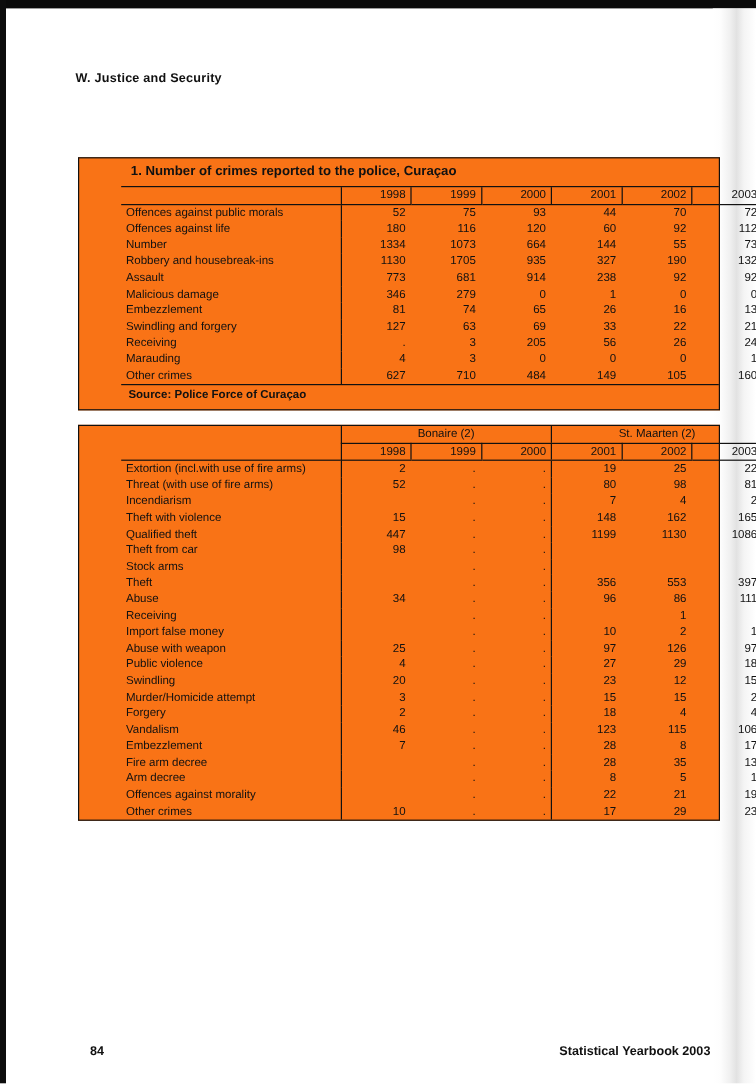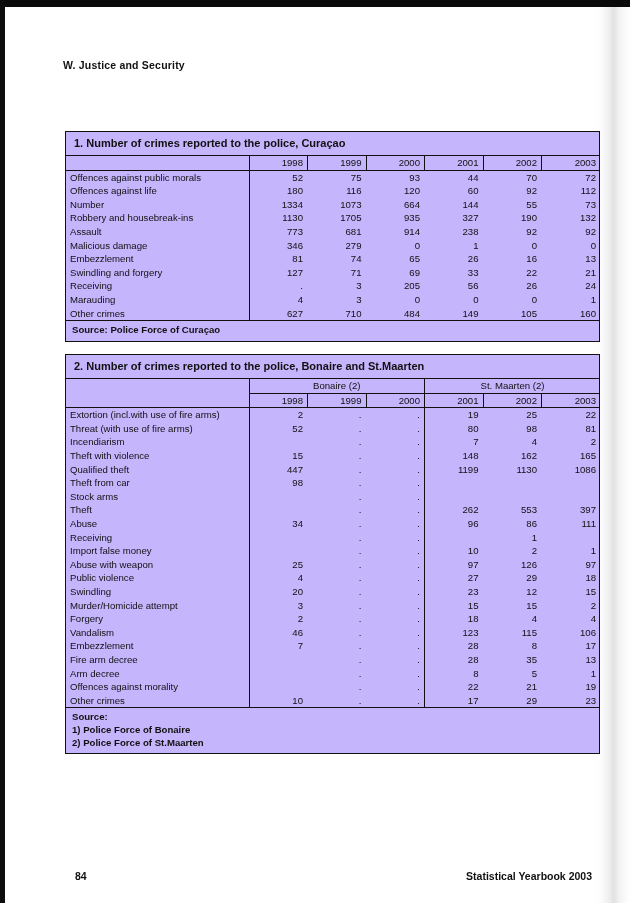--- a/index.html
+++ b/index.html
@@ -35,21 +35,22 @@
 
   #section-heading {
     position:absolute; left:58px; top:52px;
     font-size:10.5px; font-weight:bold; color:#111;
     letter-spacing:0.2px;
   }
 
   .tbl-block {
     position:absolute;
     border:1.5px solid #111;
-    background:#c4b5fd;
+    background:#f97316;
+    padding-left:35px;
   }
   #table-1-block { left:60px; top:124px; width:535px; }
   #table-2-block { left:60px; top:347px; width:535px; }
 
   .tbl-title {
     font-size:11px; font-weight:bold; color:#111;
     padding:5px 8px 6px 8px;
     border-bottom:1.5px solid #111;
     line-height:1.1;
   }
@@ -201,21 +202,21 @@
             <td class="num grp-start">81</td>
             <td class="num">74</td>
             <td class="num">65</td>
             <td class="num">26</td>
             <td class="num">16</td>
             <td class="num">13</td>
           </tr>
           <tr>
             <td class="label">Swindling and forgery</td>
             <td class="num grp-start">127</td>
-            <td class="num">71</td>
+            <td class="num">63</td>
             <td class="num">69</td>
             <td class="num">33</td>
             <td class="num">22</td>
             <td class="num">21</td>
           </tr>
           <tr>
             <td class="label">Receiving</td>
             <td class="num grp-start">.</td>
             <td class="num">3</td>
             <td class="num">205</td>
@@ -242,21 +243,20 @@
             <td class="num">160</td>
           </tr>
         </tbody>
     </table>
     <div class="src-row">
         <div>Source: Police Force of Curaçao</div>
       </div>
   </div>
 
   <div class="tbl-block" id="table-2-block">
-    <div class="tbl-title">2. Number of crimes reported to the police, Bonaire and St.Maarten</div>
     <table class="data" id="table-2">
       <colgroup>
         <col class="c-label">
           <col class="c-yr">
           <col class="c-yr">
           <col class="c-yr">
         <col class="c-yr">
           <col class="c-yr">
           <col class="c-yr">
       </colgroup>
@@ -338,21 +338,21 @@
             <td class="num">.</td>
             <td class="num grp-start"></td>
             <td class="num"></td>
             <td class="num"></td>
           </tr>
           <tr>
             <td class="label">Theft</td>
             <td class="num grp-start"></td>
             <td class="num">.</td>
             <td class="num">.</td>
-            <td class="num grp-start">262</td>
+            <td class="num grp-start">356</td>
             <td class="num">553</td>
             <td class="num">397</td>
           </tr>
           <tr>
             <td class="label">Abuse</td>
             <td class="num grp-start">34</td>
             <td class="num">.</td>
             <td class="num">.</td>
             <td class="num grp-start">96</td>
             <td class="num">86</td>
@@ -470,23 +470,18 @@
             <td class="label">Other crimes</td>
             <td class="num grp-start">10</td>
             <td class="num">.</td>
             <td class="num">.</td>
             <td class="num grp-start">17</td>
             <td class="num">29</td>
             <td class="num">23</td>
           </tr>
         </tbody>
     </table>
-    <div class="src-row">
-        <div>Source:</div>
-        <div>1) Police Force of Bonaire</div>
-        <div>2) Police Force of St.Maarten</div>
-      </div>
   </div>
 
   <div id="footer-page-number">84</div>
   <div id="footer-book-title">Statistical Yearbook 2003</div>
 
 </div>
 
 </body></html>

